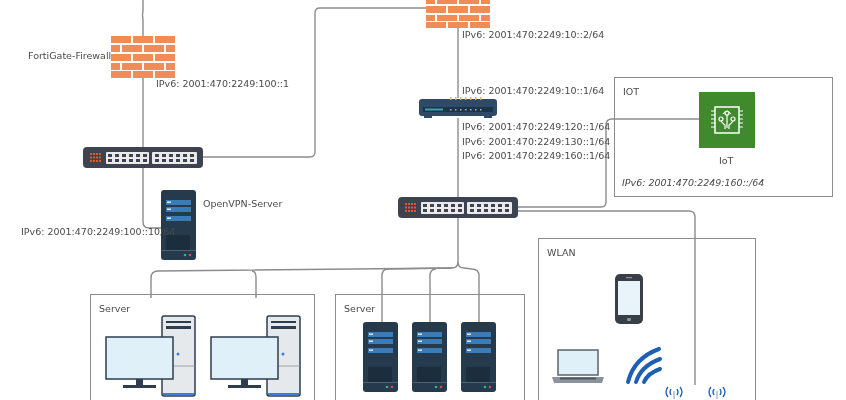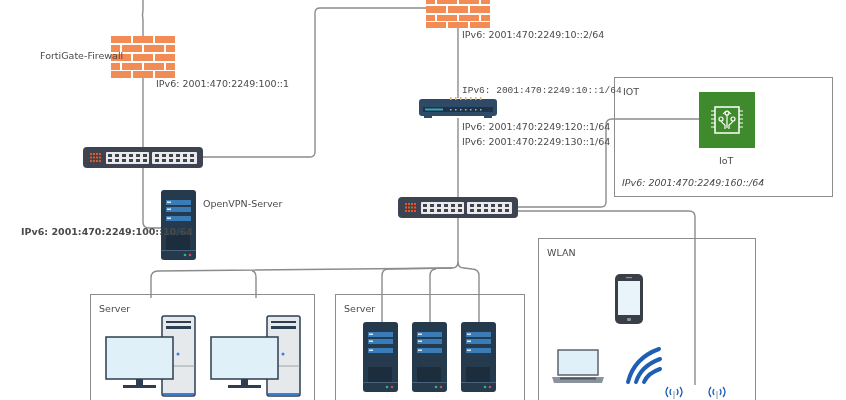--- a/index.html
+++ b/index.html
@@ -70,21 +70,21 @@
       <rect x="0" y="27" width="9" height="7"></rect>
         <rect x="11" y="27" width="20" height="7"></rect>
         <rect x="33" y="27" width="20" height="7"></rect>
         <rect x="55" y="27" width="9" height="7"></rect>
       <rect x="0" y="35" width="20" height="7"></rect>
         <rect x="22" y="35" width="20" height="7"></rect>
         <rect x="44" y="35" width="20" height="7"></rect>
     </g>
   </svg>
 </div>
-<span class="lbl" style="left:40px;top:50px;">FortiGate-Firewall</span>
+<span class="lbl" style="left:28px;top:50px;">FortiGate-Firewall</span>
 <span class="lbl" style="left:156px;top:78px;">IPv6: 2001:470:2249:100::1</span>
 
 <div class="dev" style="left:426px;top:0px;width:64px;height:28px;">
   <svg width="64" height="28">
     <g fill="#f28b54">
       <rect x="0" y="0" width="9" height="4"></rect>
         <rect x="11" y="0" width="20" height="4"></rect>
         <rect x="33" y="0" width="20" height="4"></rect>
         <rect x="55" y="0" width="9" height="4"></rect>
       <rect x="0" y="6" width="20" height="7"></rect>
@@ -95,21 +95,21 @@
         <rect x="33" y="15" width="20" height="6"></rect>
         <rect x="55" y="15" width="9" height="6"></rect>
       <rect x="0" y="22" width="20" height="6"></rect>
         <rect x="22" y="22" width="20" height="6"></rect>
         <rect x="44" y="22" width="20" height="6"></rect>
     </g>
   </svg>
 </div>
 <span class="lbl" style="left:462px;top:29px;">IPv6: 2001:470:2249:10::2/64</span>
 
-<span class="lbl" style="left:462px;top:85px;font-family:Liberation Mono, monospace;">IPv6: 2001:470:2249:10::1/64</span>
+<span class="lbl" style="left:462px;top:85px;">IPv6: 2001:470:2249:10::1/64</span>
 <div class="dev" style="left:419px;top:97px;width:78px;height:22px;">
   <svg width="78" height="22">
     <rect x="0" y="2" width="78" height="17" rx="3" fill="#2e4a66"></rect>
     <rect x="5" y="18" width="8" height="3" fill="#2e4a66"></rect>
       <rect x="65" y="18" width="8" height="3" fill="#2e4a66"></rect>
     <rect x="4" y="10" width="70" height="5" fill="#1d3347"></rect>
     <rect x="6" y="11.5" width="18" height="2" fill="#3aa3b5"></rect>
     <g fill="#e4b35c">
       <rect x="31" y="0" width="1.5" height="3"></rect>
         <rect x="36" y="0" width="1.5" height="3"></rect>
@@ -126,20 +126,21 @@
         <rect x="46" y="12" width="1.5" height="1.5"></rect>
         <rect x="51" y="12" width="1.5" height="1.5"></rect>
         <rect x="56" y="12" width="1.5" height="1.5"></rect>
         <rect x="61" y="12" width="1.5" height="1.5"></rect>
     </g>
   </svg>
 </div>
 <div class="lbl ip-stack" style="left:462px;top:121px;">
   <div>IPv6: 2001:470:2249:120::1/64</div>
   <div>IPv6: 2001:470:2249:130::1/64</div>
+  <div>IPv6: 2001:470:2249:160::1/64</div>
 </div>
 
 <div class="dev" style="left:83px;top:147px;width:120px;height:21px;">
   <svg width="120" height="21">
     <rect x="0" y="0" width="120" height="21" rx="4" fill="#3d4351"></rect>
     <g fill="#e0592a">
       <rect x="7" y="6" width="2" height="2"></rect>
         <rect x="10" y="6" width="2" height="2"></rect>
         <rect x="13" y="6" width="2" height="2"></rect>
         <rect x="16" y="6" width="2" height="2"></rect>
@@ -244,21 +245,21 @@
       </g>
     <g stroke="#0f1c26" stroke-width="0.8">
         <path d="M6 45 V60 M8 45 V60 M10 45 V60 M12 45 V60 M14 45 V60 M16 45 V60 M18 45 V60 M20 45 V60 M22 45 V60 M24 45 V60 M26 45 V60 M28 45 V60"></path>
       </g>
     <rect x="0" y="60" width="35" height="1" fill="#4a6378"></rect>
     <circle cx="24" cy="65" r="1.3" fill="#35b37a"></circle>
       <circle cx="29" cy="65" r="1.3" fill="#d9455a"></circle>
   </svg>
 </div>
 <span class="lbl" style="left:203px;top:198px;text-align:right;">OpenVPN-Server</span>
-<span class="lbl" style="left:21px;top:226px;font-weight:bold;">IPv6: 2001:470:2249:100::10/64</span>
+<span class="lbl" style="left:21px;top:226px;">IPv6: 2001:470:2249:100::10/64</span>
 
 <div class="dev" style="left:699px;top:92px;width:56px;height:56px;">
   <svg width="56" height="56">
     <rect width="56" height="56" fill="#3f8a2c"></rect>
     <rect x="16" y="15" width="24" height="26" fill="none" stroke="#ffffff" stroke-width="1.5"></rect>
     <g stroke="#ffffff" stroke-width="1">
       <path d="M12 19 H16 M12 23 H16 M12 27 H16 M12 31 H16 M12 35 H16 M40 19 H44 M40 23 H44 M40 27 H44 M40 31 H44 M40 35 H44"></path>
     </g>
     <g fill="none" stroke="#ffffff" stroke-width="1.2">
       <circle cx="28" cy="21" r="2"></circle>

